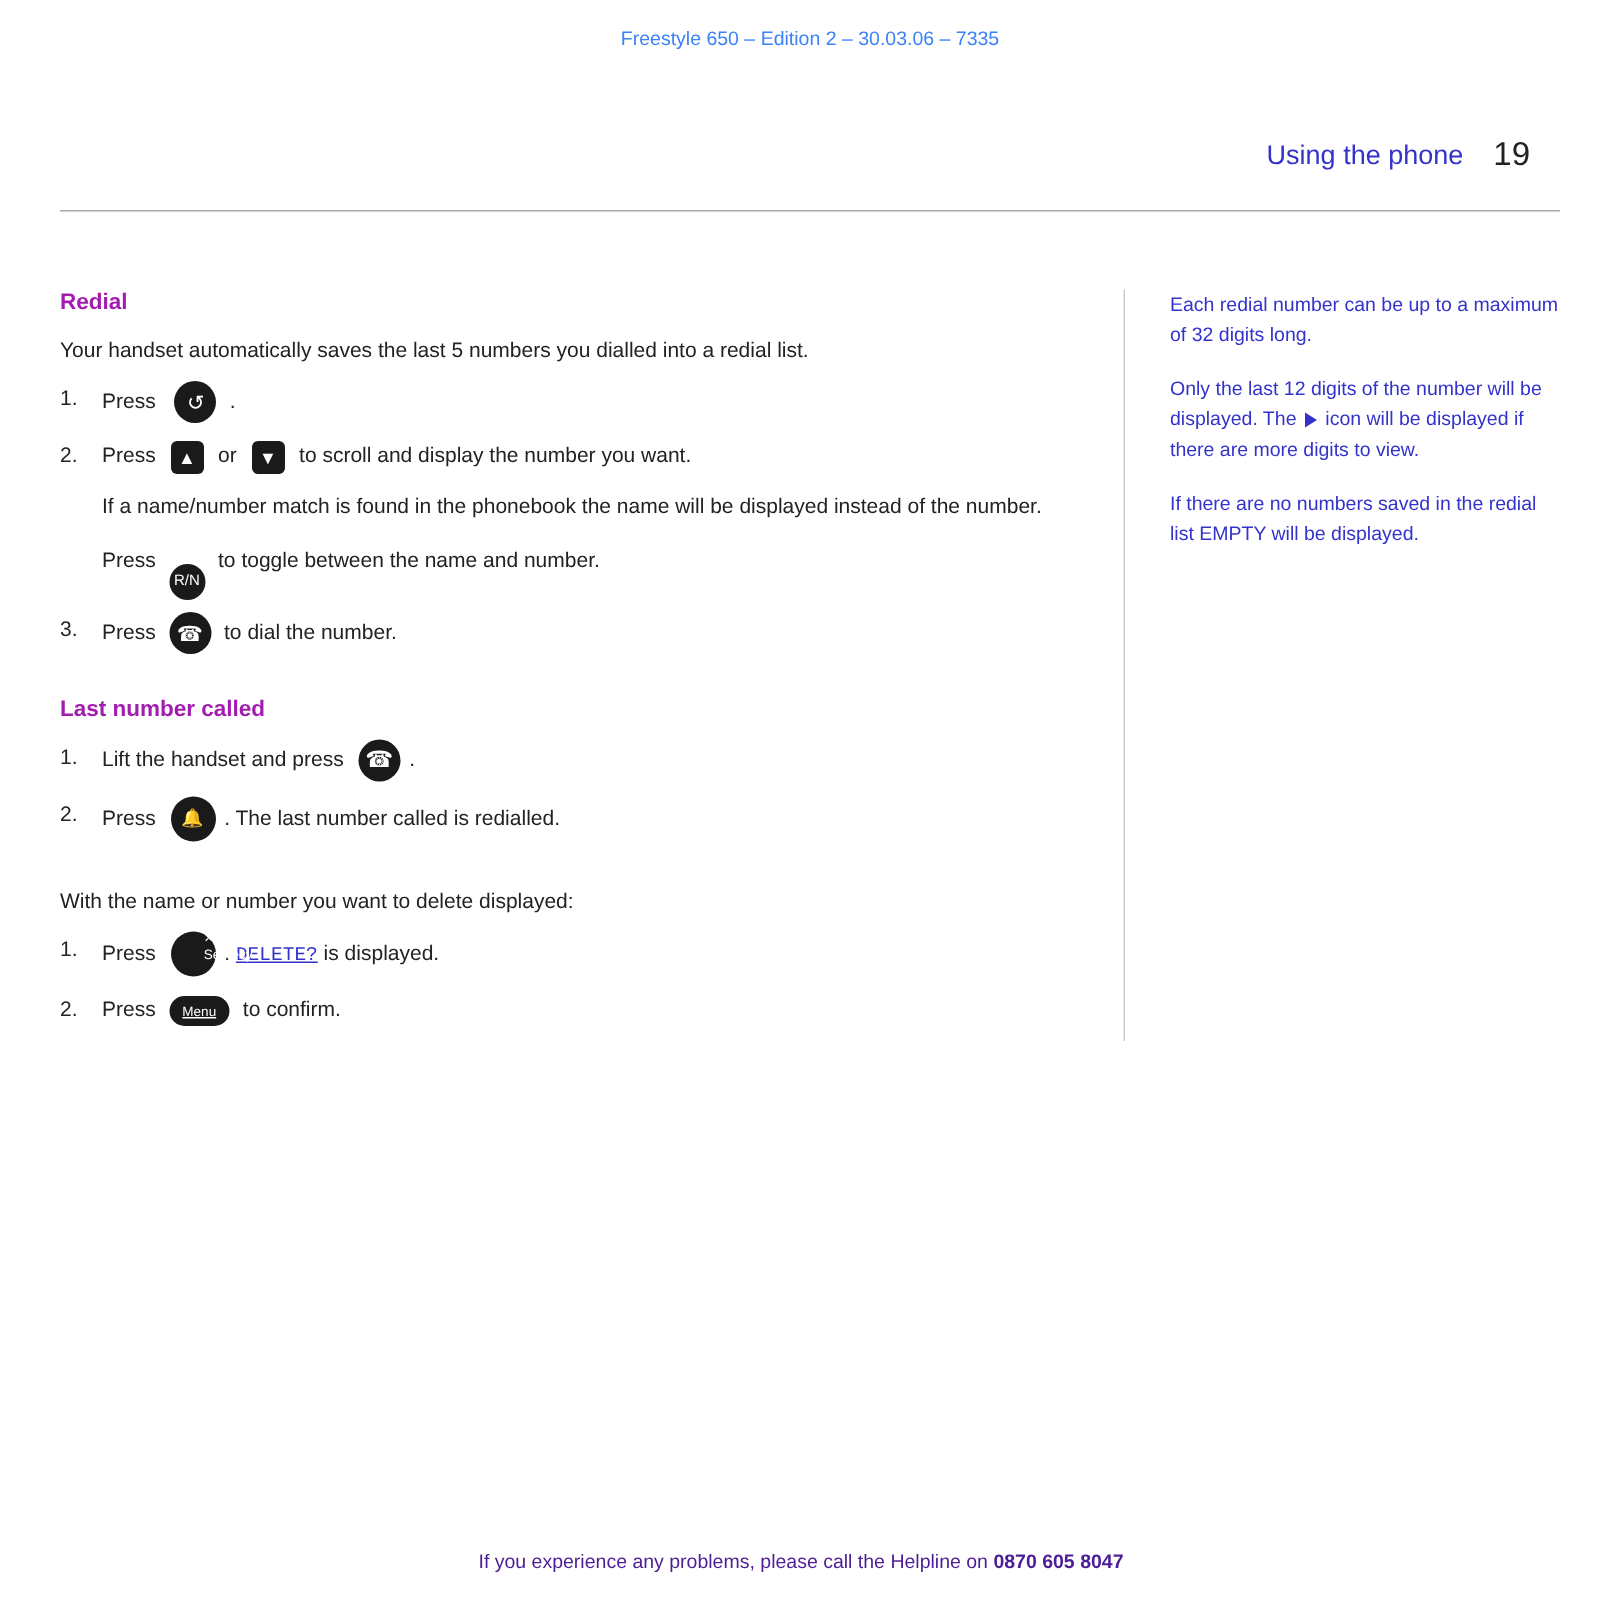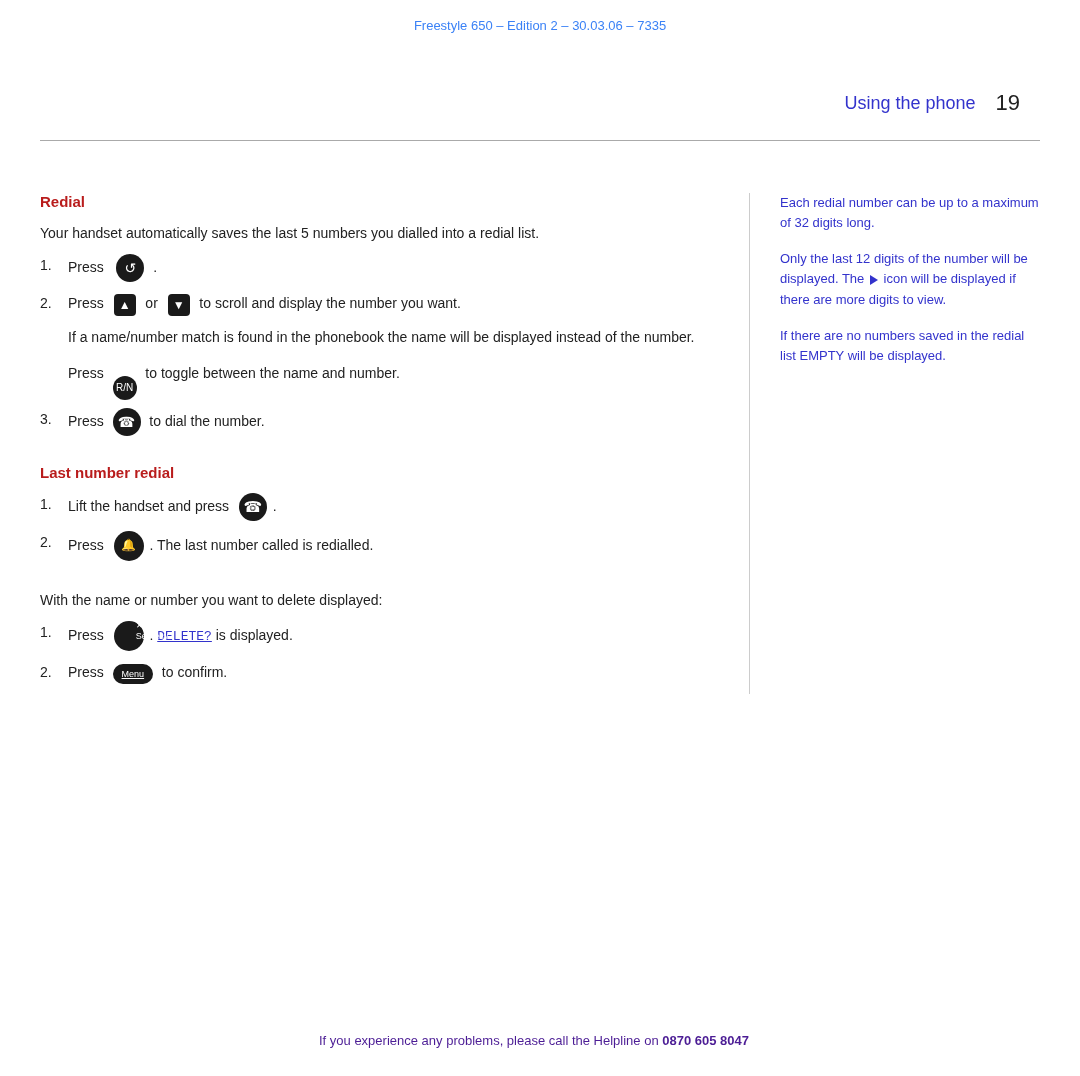--- a/index.html
+++ b/index.html
@@ -69,21 +69,21 @@
       color: #3333cc;
       font-size: 13px;
       line-height: 1.5;
     }
 
     .section-heading {
       font-weight: bold;
       font-size: 15px;
       margin-bottom: 12px;
       margin-top: 30px;
-      color: #b91c1c;
+      color: #a21caf;
     }
 
     .section-heading:first-child {
       margin-top: 0;
     }
 
     .body-text {
       font-size: 14px;
       line-height: 1.6;
       margin-bottom: 10px;
@@ -309,21 +309,21 @@
           <span class="step-content">
             Press&nbsp;
             <span class="phone-icon">☎</span>
             &nbsp;to dial the number.
           </span>
         </li>
       </ol>
     </div>
 
     <div style="margin-top: 28px;">
-      <div class="section-heading">Last number redial</div>
+      <div class="section-heading">Last number called</div>
 
       <ol class="step-list">
         <li>
           <span class="step-number">1.</span>
           <span class="step-content">
             Lift the handset and press&nbsp;
             <span class="redial-icon">☎</span>
             .
           </span>
         </li>

